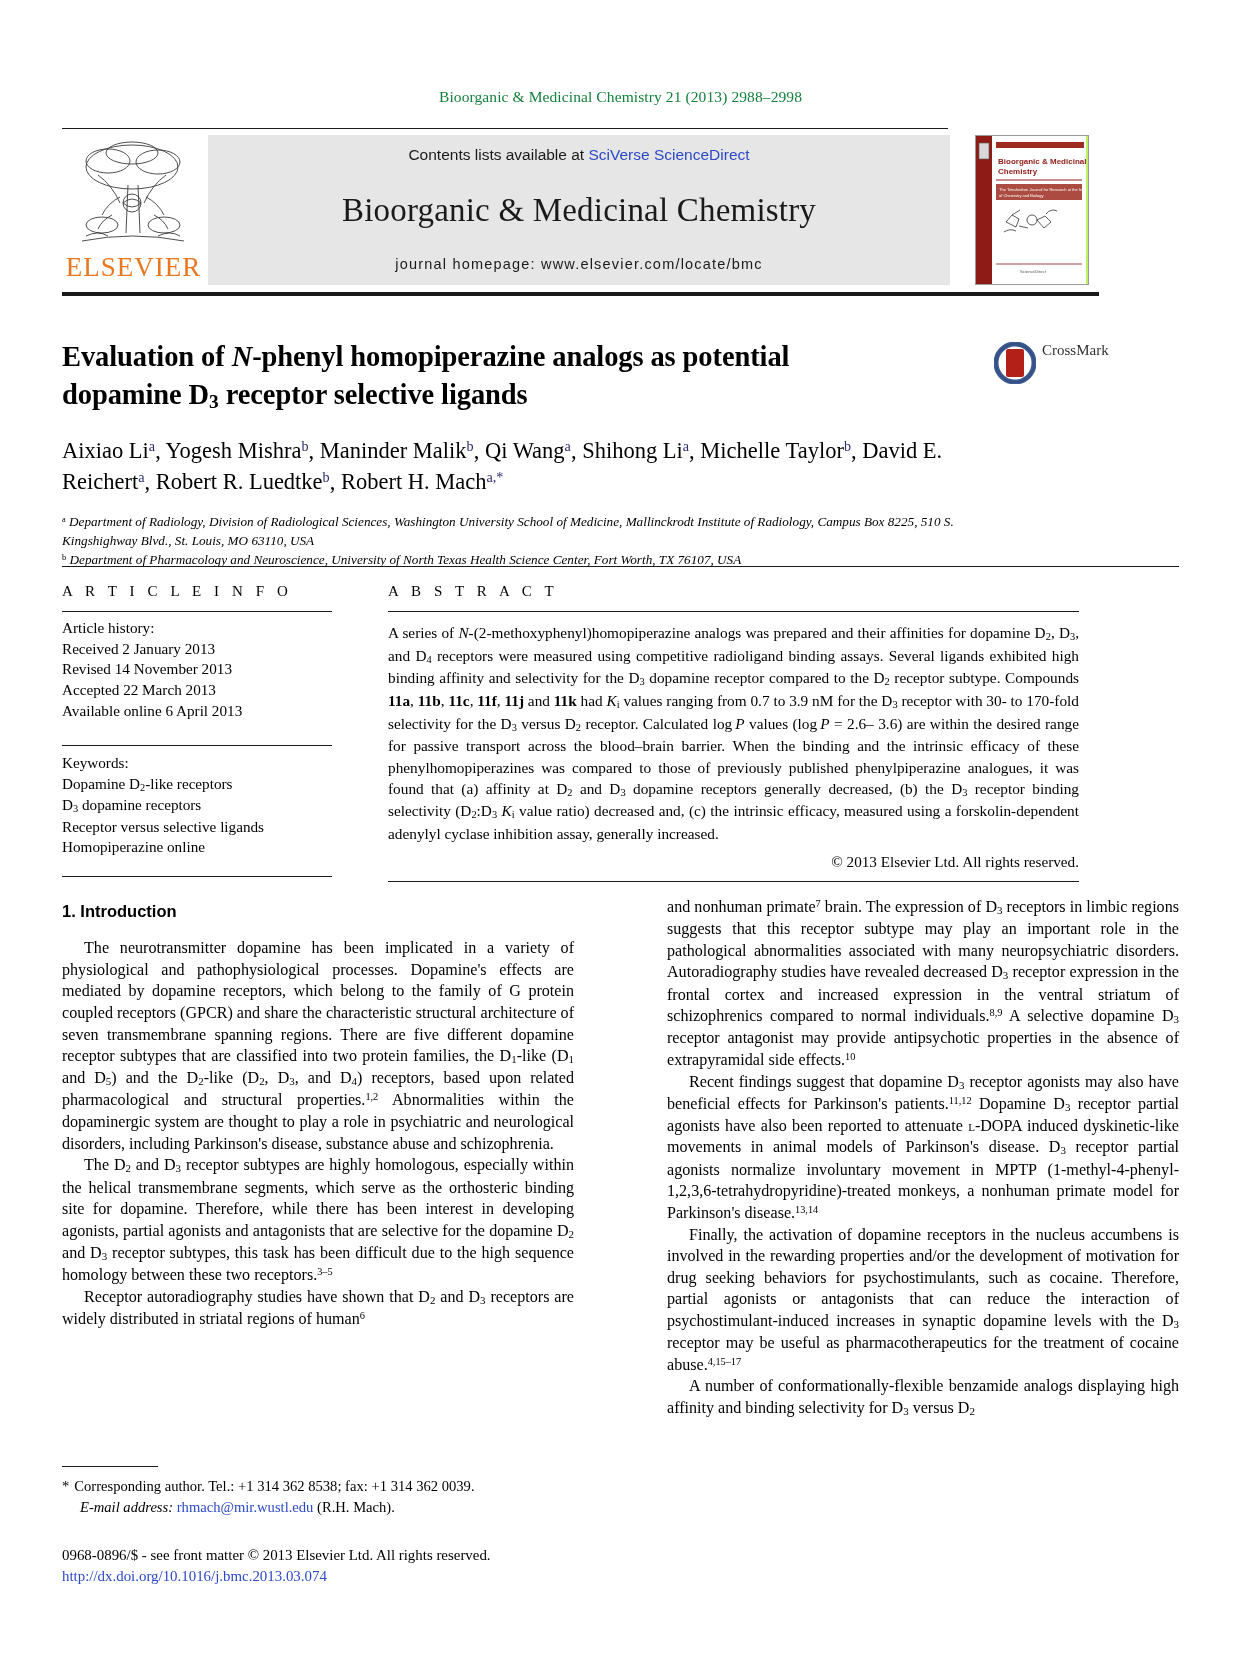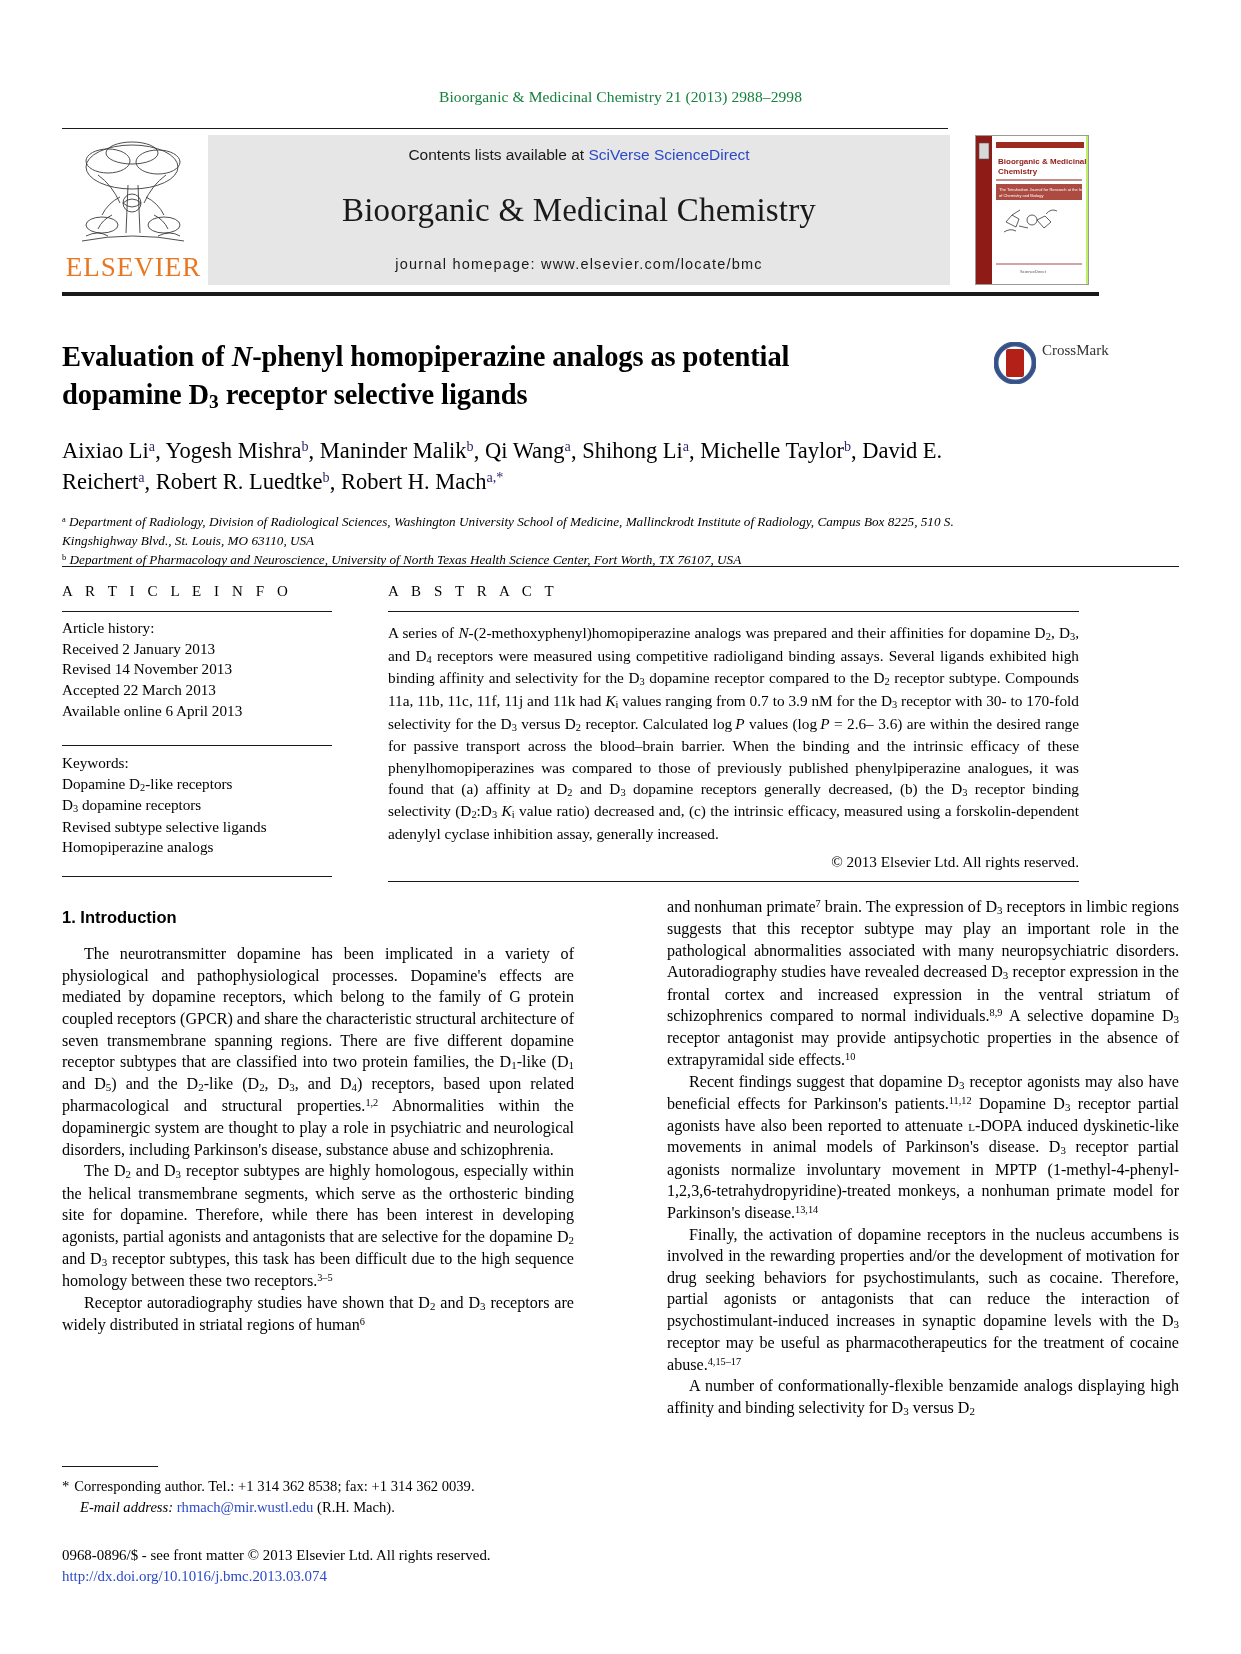--- a/index.html
+++ b/index.html
@@ -183,39 +183,39 @@
   .info-group { padding-top: 6px; font-size: 15.2px; line-height: 1.36; }
   .info-group .lab { }
   .info-group.second { margin-top: 18px; }
 
   .abs-body {
     padding-top: 10px;
     font-size: 15.3px;
     line-height: 1.385;
     text-align: justify;
   }
-  .abs-body b { font-weight: normal; }
+  .abs-body b { font-weight: bold; }
   .abs-body i { font-style: italic; }
   .copyright { text-align: right; margin-top: 9px; font-size: 15.2px; }
 
   
   .body-cols {
     position: absolute;
     top: 896px;
     left: 62px;
     width: 1117px;
     display: flex;
   }
   .bcol { width: 512px; flex: 0 0 512px; }
   .bgap { width: 93px; flex: 0 0 93px; }
   h2.sec {
     font-family: "Liberation Sans", sans-serif;
     font-size: 16.5px;
     font-weight: bold;
-    margin: 12px 0 16px 0;
+    margin: 6px 0 16px 0;
   }
   p.para {
     margin: 0;
     font-size: 16.1px;
     line-height: 1.345;
     text-align: justify;
     text-indent: 22px;
     hyphens: auto;
   }
   p.para.noind { text-indent: 0; }
@@ -351,22 +351,22 @@
           <div>Received 2 January 2013</div>
           <div>Revised 14 November 2013</div>
           <div>Accepted 22 March 2013</div>
           <div>Available online 6 April 2013</div>
         </div>
         <div class="info-group second">
           <div class="thin-rule" style="margin-bottom:7px"></div>
           <div class="lab">Keywords:</div>
           <div>Dopamine D<sub>2</sub>-like receptors</div>
           <div>D<sub>3</sub> dopamine receptors</div>
-          <div>Revised subtype selective ligands</div>
-          <div>Homopiperazine analogs</div>
+          <div>Receptor versus selective ligands</div>
+          <div>Homopiperazine online</div>
         </div>
         <div class="thin-rule" style="margin-top:18px"></div>
       </div>
 
       <div class="col-gap"></div>
 
       <div class="col-abs">
         <div class="sec-head">A B S T R A C T</div>
         <div class="thin-rule"></div>
         <div class="abs-body">

